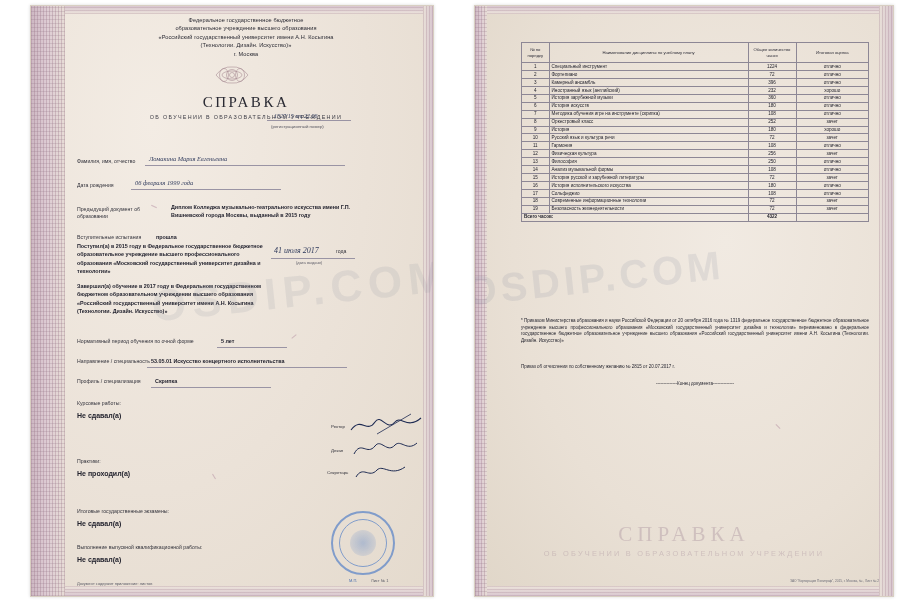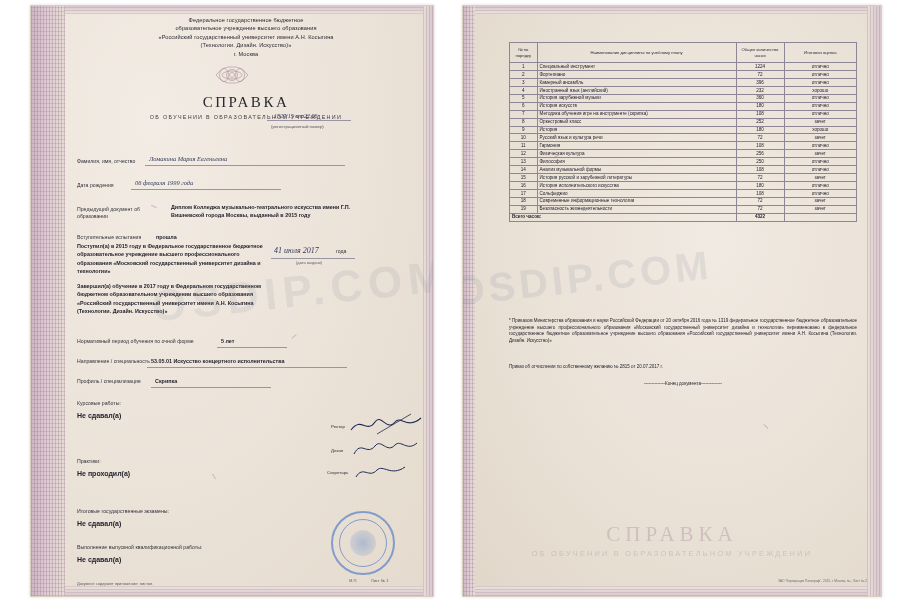--- a/index.html
+++ b/index.html
@@ -12,21 +12,21 @@
     height: 600px;
     font-family: "Liberation Sans", sans-serif;
     overflow: hidden;
     position: relative;
   }
   #scan {
     position: absolute;
     left: 0; top: 0;
     width: 900px; height: 600px;
     display: flex;
-    gap: 0;
+    gap: 12px;
   }
   .page {
     position: relative;
     background: #efeae2;
     overflow: hidden;
   }
   .page-left {
     width: 402px;
     height: 590px;
     margin-left: 30px;

